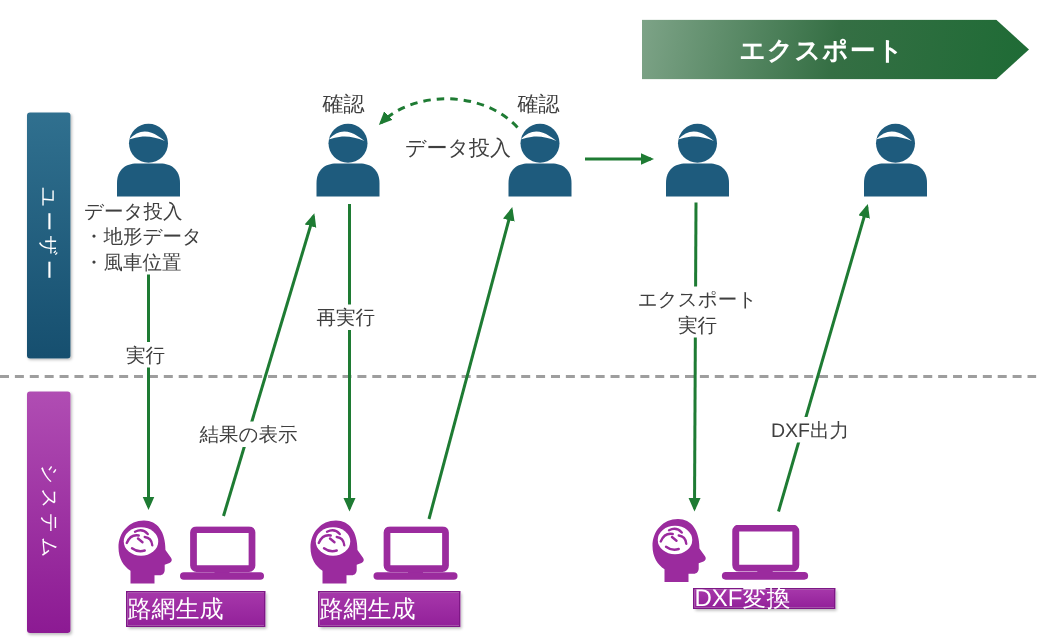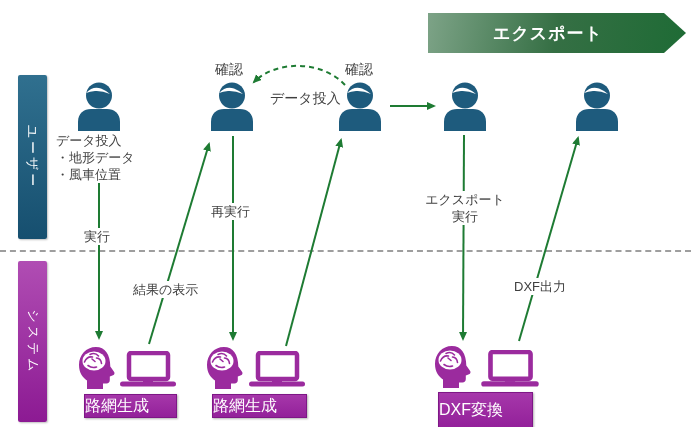--- a/index.html
+++ b/index.html
@@ -179,17 +179,17 @@
     <rect x="24" y="28" width="10" height="3" fill="#9b2b9e"></rect>
     <rect x="1" y="30.5" width="56" height="5" rx="2.5" fill="#9b2b9e"></rect>
   </svg>
 
   <div class="sysbox" style="left:84px;top:394px;width:93px;height:24px">
     <span>路網生成</span>
   </div>
   <div class="sysbox" style="left:212px;top:394px;width:95px;height:24px">
     <span>路網生成</span>
   </div>
-  <div class="sysbox" style="left:438px;top:392px;width:95px;height:36px">
+  <div class="sysbox" style="left:462px;top:392px;width:95px;height:14px">
     <span>DXF変換</span>
   </div>
 
 </div>
 
 </body></html>

